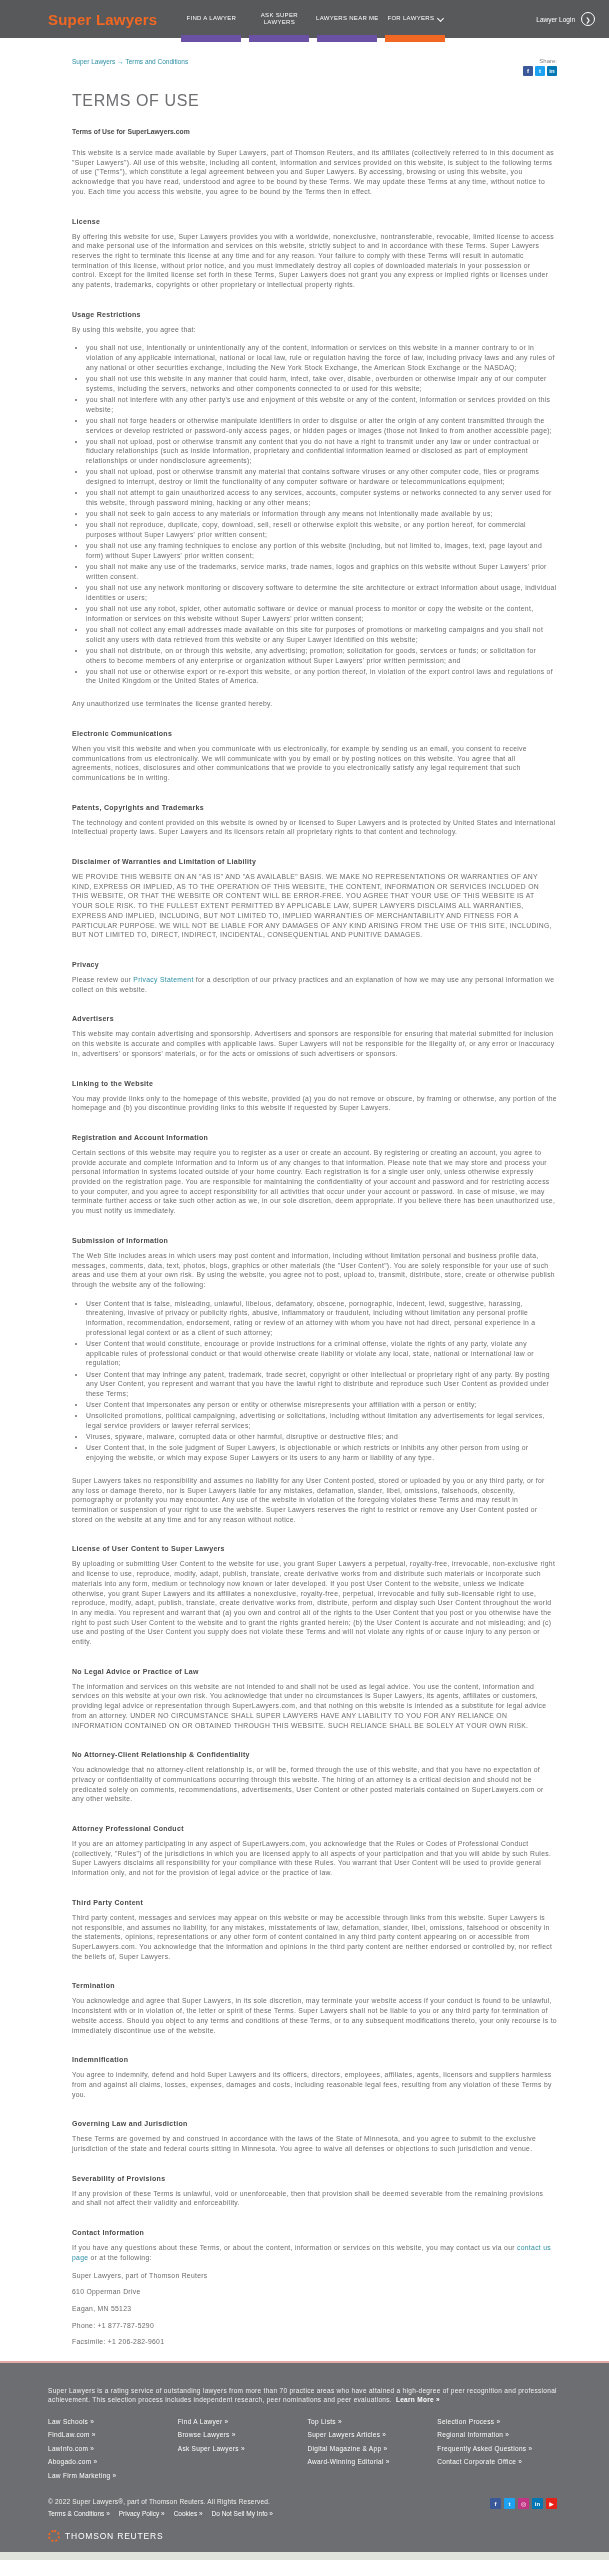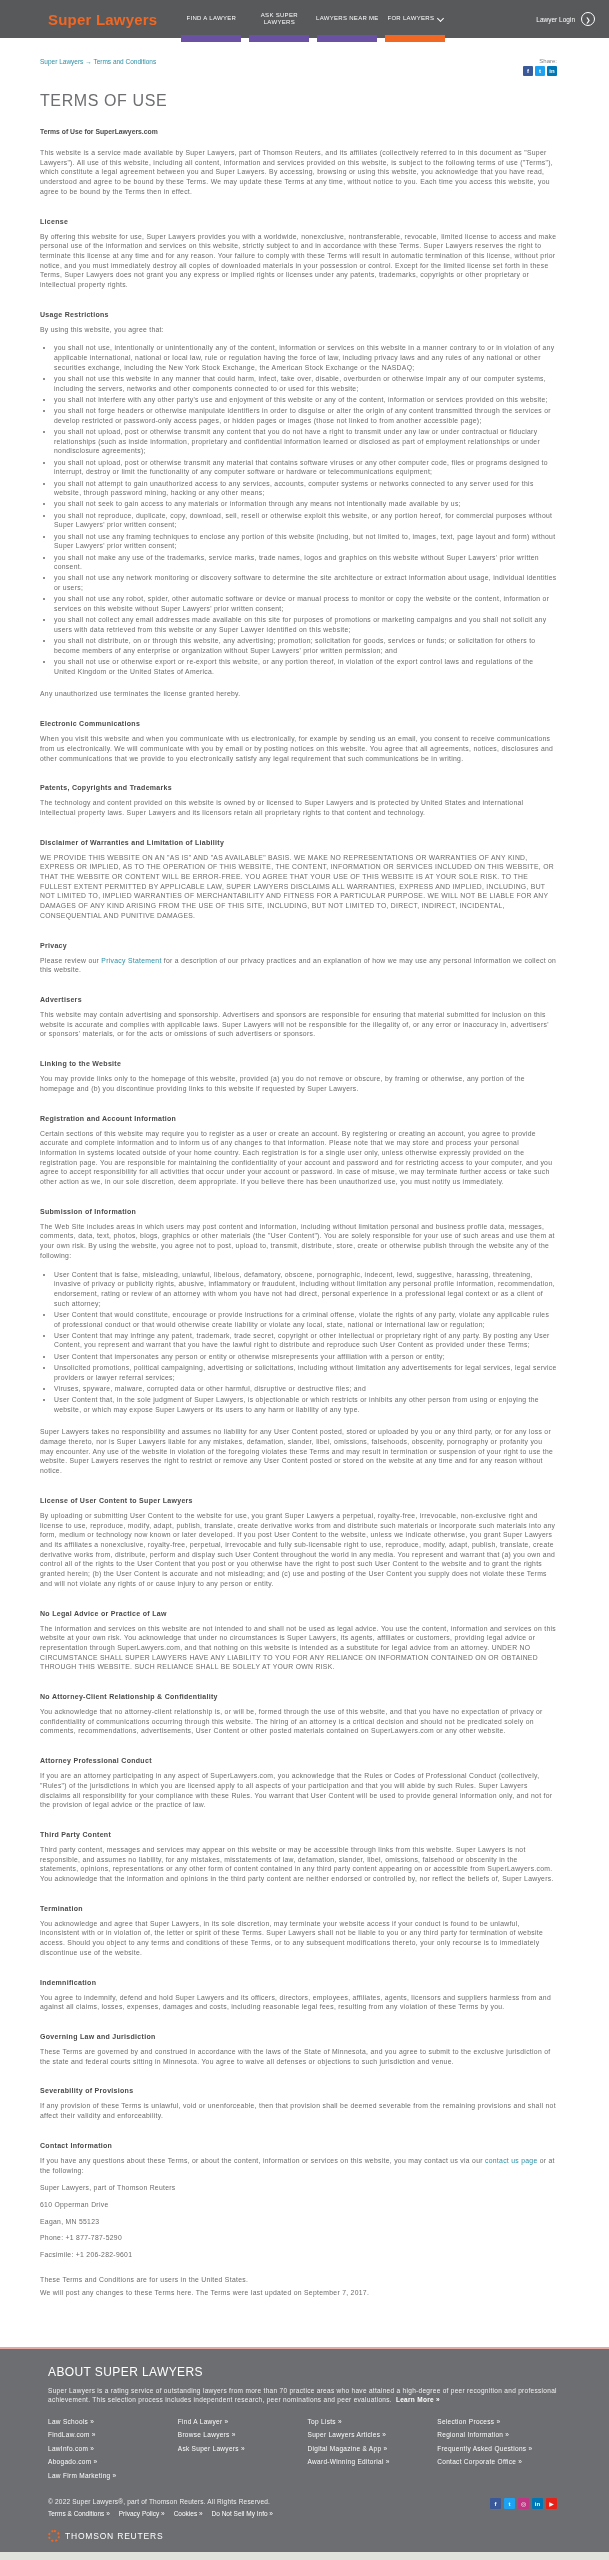--- a/index.html
+++ b/index.html
@@ -16,21 +16,21 @@
     text-align:center;display:flex;align-items:center;justify-content:center;position:relative;cursor:pointer;}
   .tab-bar{position:absolute;left:2px;right:2px;bottom:-4px;height:7px;background:#6a51a3;}
   .tab-bar.orange{background:#f26722;}
   .chev{width:4px;height:4px;border-right:1px solid #fff;border-bottom:1px solid #fff;
     transform:rotate(45deg);display:inline-block;margin-left:4px;margin-top:-2px;}
   .login-area{margin-left:auto;display:flex;align-items:center;padding-right:14px;}
   .login-label{color:#fff;font-size:6.5px;margin-right:6px;}
   .login-btn{width:12px;height:12px;border:1px solid #fff;border-radius:50%;color:#fff;font-size:6px;
     display:flex;align-items:center;justify-content:center;cursor:pointer;}
   
-  .main{flex:1 1 auto;overflow:hidden;padding:0 52px 0 40px;}
+  .main{flex:1 1 auto;overflow:hidden;padding:0 52px 0 72px;}
   .crumb-row{display:flex;justify-content:space-between;align-items:flex-start;padding-top:20px;}
   .breadcrumb{font-size:6.5px;color:#2d8fa5;}
   .breadcrumb span{cursor:pointer;}
   .share{ text-align:right;}
   .share-label{font-size:6px;color:#808285;margin-bottom:2px;}
   .share-icons{display:flex;gap:2px;justify-content:flex-end;}
   .sicon{width:10px;height:10px;border-radius:1px;color:#fff;font-size:6px;font-weight:bold;
     display:flex;align-items:center;justify-content:center;cursor:pointer;}
   .fb{background:#3b5998;} .tw{background:#1da1f2;} .li{background:#0077b5;}
   .ig{background:#c13584;} .yt{background:#e62117;}
@@ -211,21 +211,20 @@
     <p class="addr">Eagan, MN 55123</p>
     <p class="addr">Phone: +1 877-787-5290</p>
     <p class="addr">Facsimile: +1 206-282-9601</p>
   </div>
 
   <p class="note first">These Terms and Conditions are for users in the United States.</p>
   <p class="note">We will post any changes to these Terms here. The Terms were last updated on September 7, 2017.</p>
 </div>
 
 <div class="footer">
-  <h3 class="about-title">ABOUT SUPER LAWYERS</h3>
   <div class="about-text"><span>Super Lawyers is a rating service of outstanding lawyers from more than 70 practice areas who have attained a high-degree of peer recognition and professional achievement. This selection process includes independent research, peer nominations and peer evaluations.</span><span class="learn-more">Learn More »</span></div>
 
   <div class="fgrid">
     <div class="fcol">
       <span class="flink">Law Schools »</span>
       <span class="flink">FindLaw.com »</span>
       <span class="flink">LawInfo.com »</span>
       <span class="flink">Abogado.com »</span>
       <span class="flink">Law Firm Marketing »</span>
     </div>

